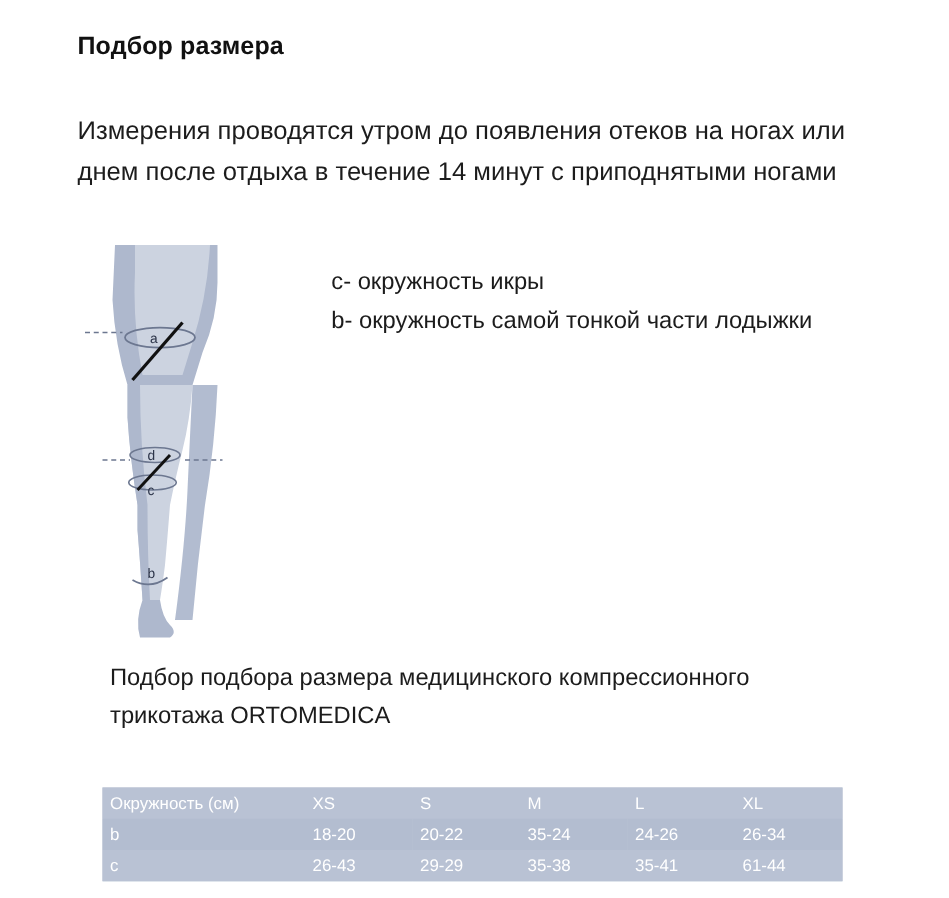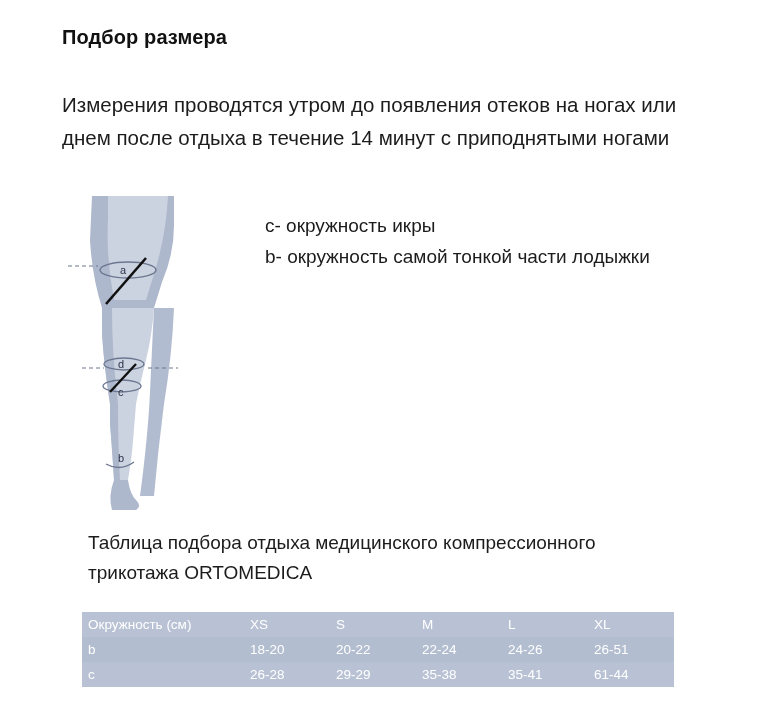--- a/index.html
+++ b/index.html
@@ -63,21 +63,21 @@
     top: 196px;
     width: 200px;
     height: 320px;
   }
   .illustration svg { display: block; }
 
   
   .size-table {
     position: absolute;
     left: 82px;
-    top: 612px;
+    top: 630px;
     width: 592px;
     border-collapse: collapse;
     font-size: 13.5px;
     color: #ffffff;
     background: #b9c2d4;
   }
   .size-table td {
     padding: 4px 0 4px 6px;
     border: none;
     vertical-align: middle;
@@ -134,21 +134,21 @@
       <path d="M44 268 Q58 276 72 266" fill="none" stroke="#6c7790" stroke-width="1.4"></path>
       <text x="56" y="266" font-family="Liberation Sans, sans-serif" font-size="11" fill="#2b3348">b</text>
     </svg>
   </div>
 
   <div class="legend">
     <div>c- окружность икры</div>
     <div>b- окружность самой тонкой части лодыжки</div>
   </div>
 
-  <div class="table-caption">Таблица подбора отдыха медицинского компрессионного трикотажа ORTOMEDICA</div>
+  <div class="table-caption">Подбор подбора размера медицинского компрессионного трикотажа ORTOMEDICA</div>
 
   <table class="size-table">
     <colgroup>
       <col class="c0">
         <col class="c1">
         <col class="c2">
         <col class="c3">
         <col class="c4">
         <col class="c5">
     </colgroup>
@@ -158,27 +158,27 @@
         <td>XS</td>
         <td>S</td>
         <td>M</td>
         <td>L</td>
         <td>XL</td>
       </tr>
       <tr class="alt">
         <td>b</td>
         <td>18-20</td>
         <td>20-22</td>
-        <td>22-24</td>
+        <td>35-24</td>
         <td>24-26</td>
-        <td>26-51</td>
+        <td>26-34</td>
       </tr>
       <tr>
         <td>c</td>
-        <td>26-28</td>
+        <td>26-43</td>
         <td>29-29</td>
         <td>35-38</td>
         <td>35-41</td>
         <td>61-44</td>
       </tr>
     </tbody>
   </table>
 
 </div>
 

